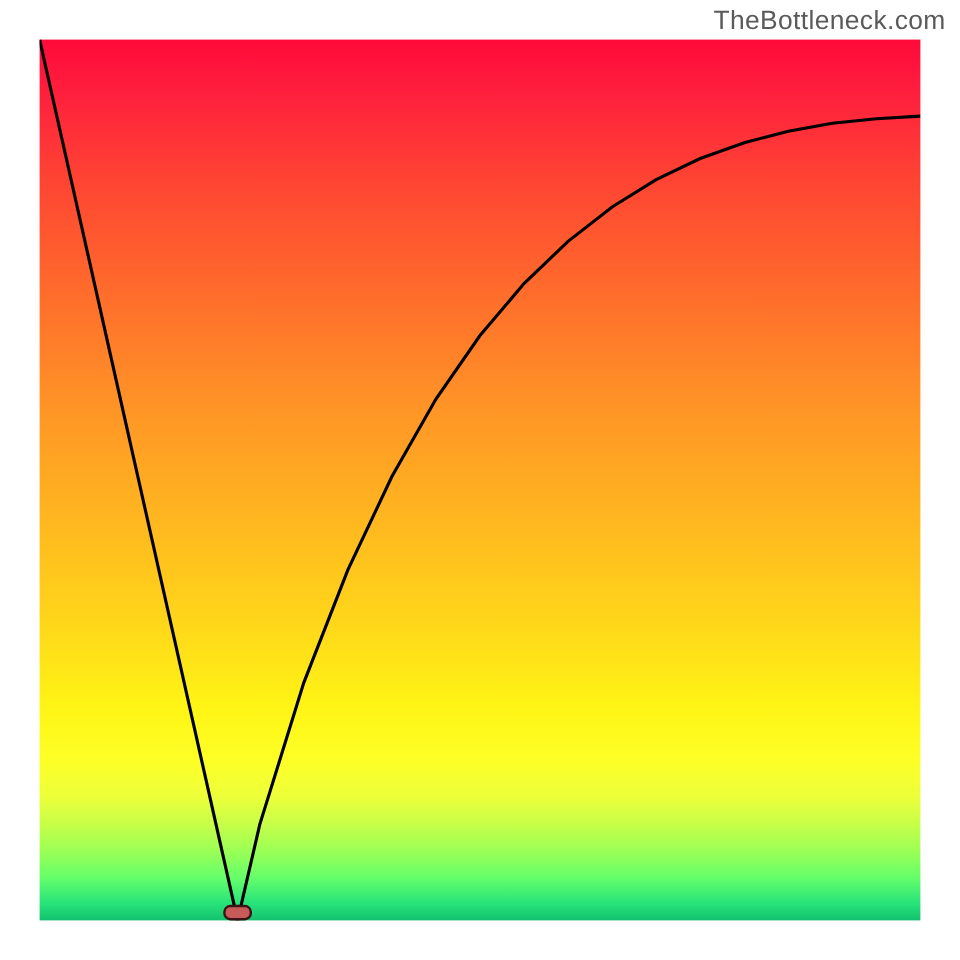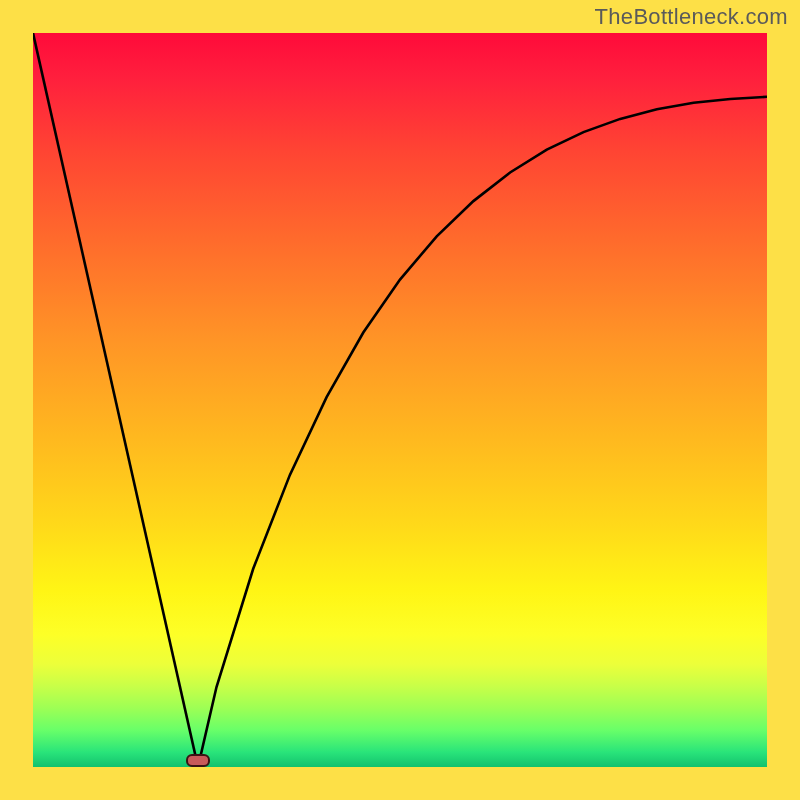--- a/index.html
+++ b/index.html
@@ -8,21 +8,21 @@
     width: 800px;
     height: 800px;
     background: #000;
     overflow: hidden;
     font-family: Arial, Helvetica, sans-serif;
   }
   .frame {
     position: relative;
     width: 800px;
     height: 800px;
-    background: #fde047;
+    background: #ffffff;
   }
   .plot-area {
     position: absolute;
     left: 33px;
     top: 33px;
     width: 734px;
     height: 734px;
     
     background: linear-gradient(
       to bottom,

